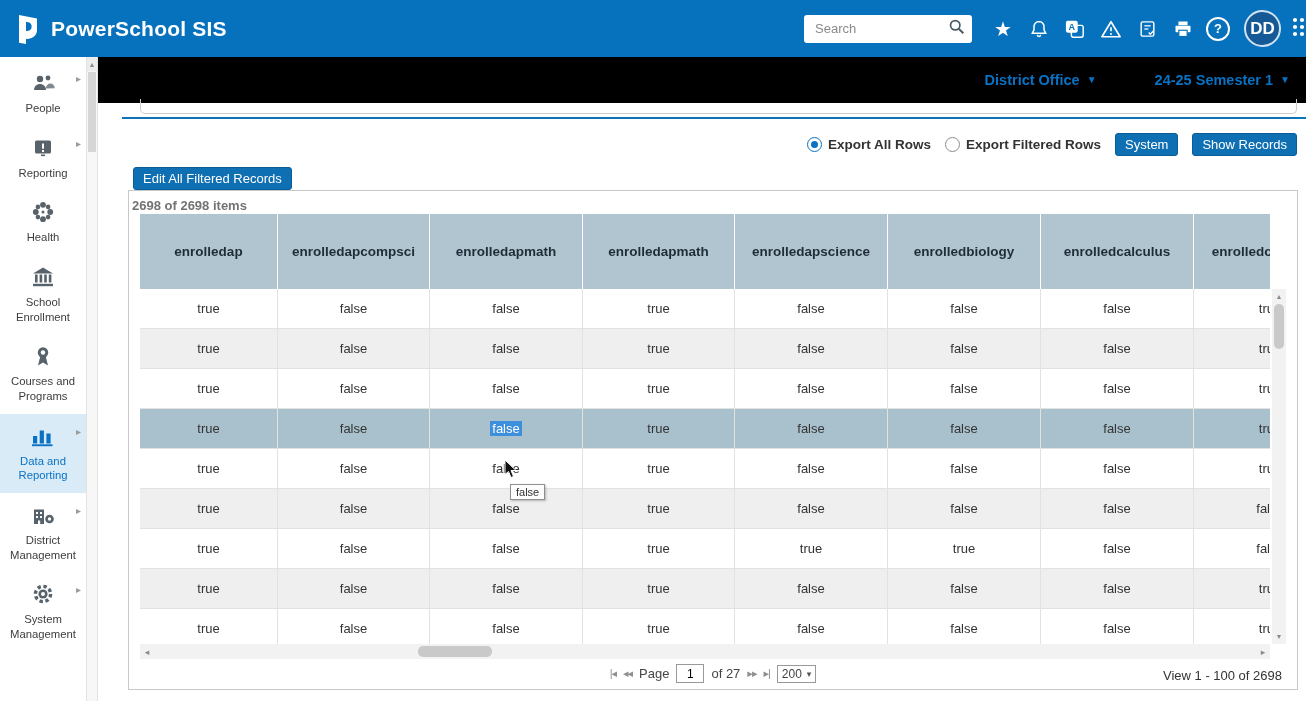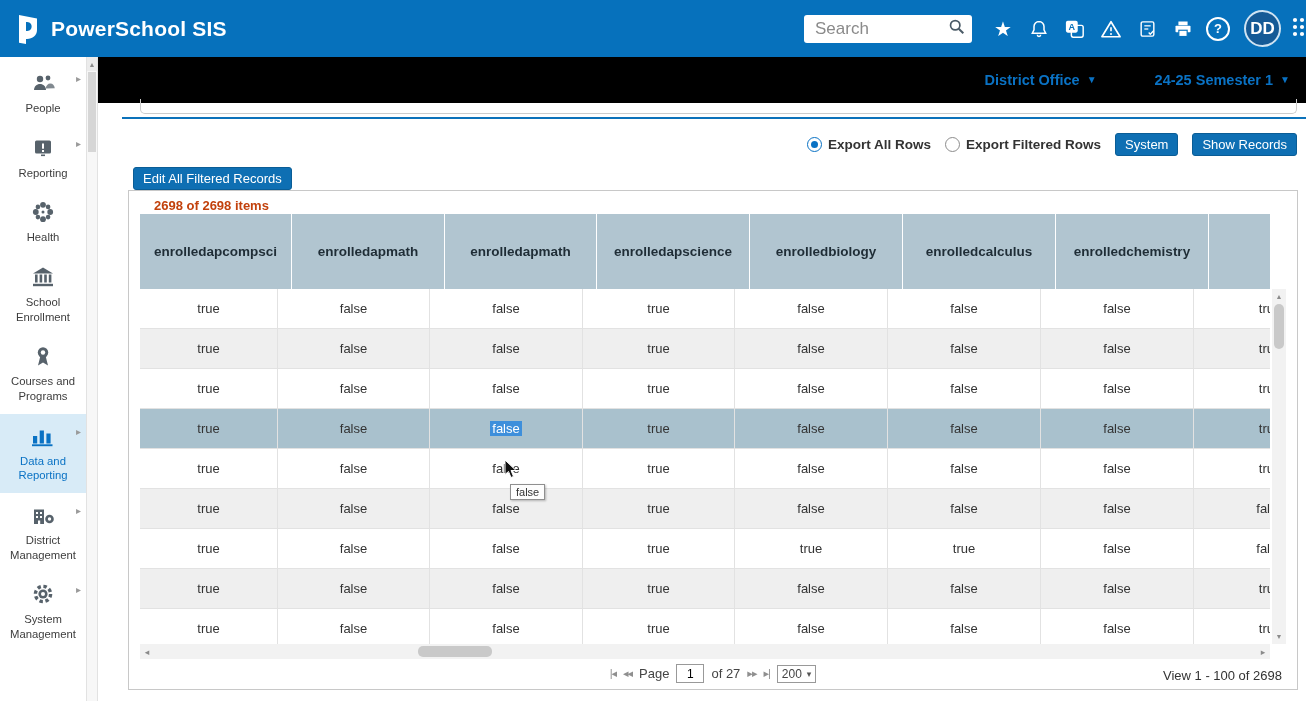--- a/index.html
+++ b/index.html
@@ -8,21 +8,21 @@
        font-family:"Liberation Sans","DejaVu Sans",sans-serif;}
 
   
   .topbar{position:absolute;left:0;top:0;width:100%;height:57px;background:#0671bc;
           display:flex;align-items:center;padding-left:14px;box-sizing:border-box;overflow:hidden;}
   .logo{display:flex;margin-right:9px;flex:0 0 auto;}
   .brand{color:#fff;font-size:21px;font-weight:bold;letter-spacing:.2px;white-space:nowrap;}
   .tb-spacer{flex:1;}
   .search{width:168px;height:28px;background:#fff;border-radius:3px;display:flex;align-items:center;
           padding:0 7px 0 9px;box-sizing:border-box;margin-right:18px;flex:0 0 auto;}
-  .search input{border:0;outline:0;flex:1;font-size:17px;font-family:inherit;color:#333;min-width:0;background:transparent;}
+  .search input{border:0;outline:0;flex:1;font-size:13px;font-family:inherit;color:#333;min-width:0;background:transparent;}
   .search input::placeholder{color:#8a8a8a;}
   .tbic{width:26px;height:26px;display:flex;justify-content:center;align-items:center;
         margin-right:10px;color:#fff;flex:0 0 auto;cursor:pointer;}
   .glyph{font-size:20px;line-height:1;}
   .help{width:20px;height:20px;border:2px solid #fff;border-radius:50%;font-size:13px;font-weight:bold;}
   .avatar{width:37px;height:37px;border-radius:50%;background:#155a96;border:2px solid #cfe3f2;
           color:#fff;font-weight:bold;font-size:17px;display:flex;align-items:center;justify-content:center;
           margin:0 10px 0 4px;flex:0 0 auto;box-sizing:border-box;cursor:pointer;}
   .grid-ic{flex:0 0 auto;margin-right:-7px;cursor:pointer;}
 
@@ -59,21 +59,21 @@
   .rdot{width:15px;height:15px;border-radius:50%;border:1px solid #8c8c8c;box-sizing:border-box;background:#fff;position:relative;flex:0 0 auto;}
   .rdot.on{border-color:#0a72c4;}
   .rdot.on::after{content:"";position:absolute;left:3px;top:3px;width:7px;height:7px;border-radius:50%;background:#0a72c4;}
   .btn{background:#0e6fb3;color:#fff;border:1px solid #0a5d96;font-size:13px;font-family:inherit;
        padding:3px 9px;border-radius:3px;cursor:pointer;white-space:nowrap;}
   .edit-btn{position:absolute;left:133px;top:167px;}
 
   
   .panel{position:absolute;left:128px;top:190px;width:1170px;height:500px;border:1px solid #c8c8c8;
          background:#fff;box-sizing:border-box;}
-  .items-count{position:absolute;left:25px;top:7px;font-size:13px;font-weight:bold;color:#c2410c;text-align:right;}
+  .items-count{position:absolute;left:3px;top:7px;font-size:13px;font-weight:bold;color:#737373;text-align:right;}
 
   .ghead{position:absolute;left:11px;top:23px;width:1130px;height:75px;display:flex;overflow:hidden;background:#b1c5d0;}
   .th{flex:0 0 auto;height:75px;line-height:75px;text-align:center;font-weight:bold;font-size:13.5px;
       color:#1f2d36;border-right:1px solid #fff;box-sizing:border-box;white-space:nowrap;cursor:pointer;}
   .gbody{position:absolute;left:11px;top:98px;width:1130px;height:355px;overflow:hidden;}
   .tr{display:flex;height:40px;border-bottom:1px solid #e2e2e2;box-sizing:border-box;width:1210px;}
   .tr.odd{background:#fff;}
   .tr.even{background:#efefef;}
   .tr.hl{background:#a9c1cd;}
   .td{flex:0 0 auto;height:39px;line-height:39px;text-align:center;font-size:13px;color:#333;
@@ -325,20 +325,21 @@
     <button class="btn">System</button>
     <button class="btn">Show Records</button>
   </div>
 
   <button class="btn edit-btn">Edit All Filtered Records</button>
 
   <section class="panel">
     <div class="items-count">2698 of 2698 items</div>
 
     <div class="ghead">
+        <div class="th" style="width: 138px;">enrolledap</div>
         <div class="th" style="width: 152px;">enrolledapcompsci</div>
         <div class="th" style="width: 153px;">enrolledapmath</div>
         <div class="th" style="width: 152px;">enrolledapmath</div>
         <div class="th" style="width: 153px;">enrolledapscience</div>
         <div class="th" style="width: 153px;">enrolledbiology</div>
         <div class="th" style="width: 153px;">enrolledcalculus</div>
         <div class="th" style="width: 153px;">enrolledchemistry</div>
       </div>
     <div class="gbody">
         <div class="tr odd">

